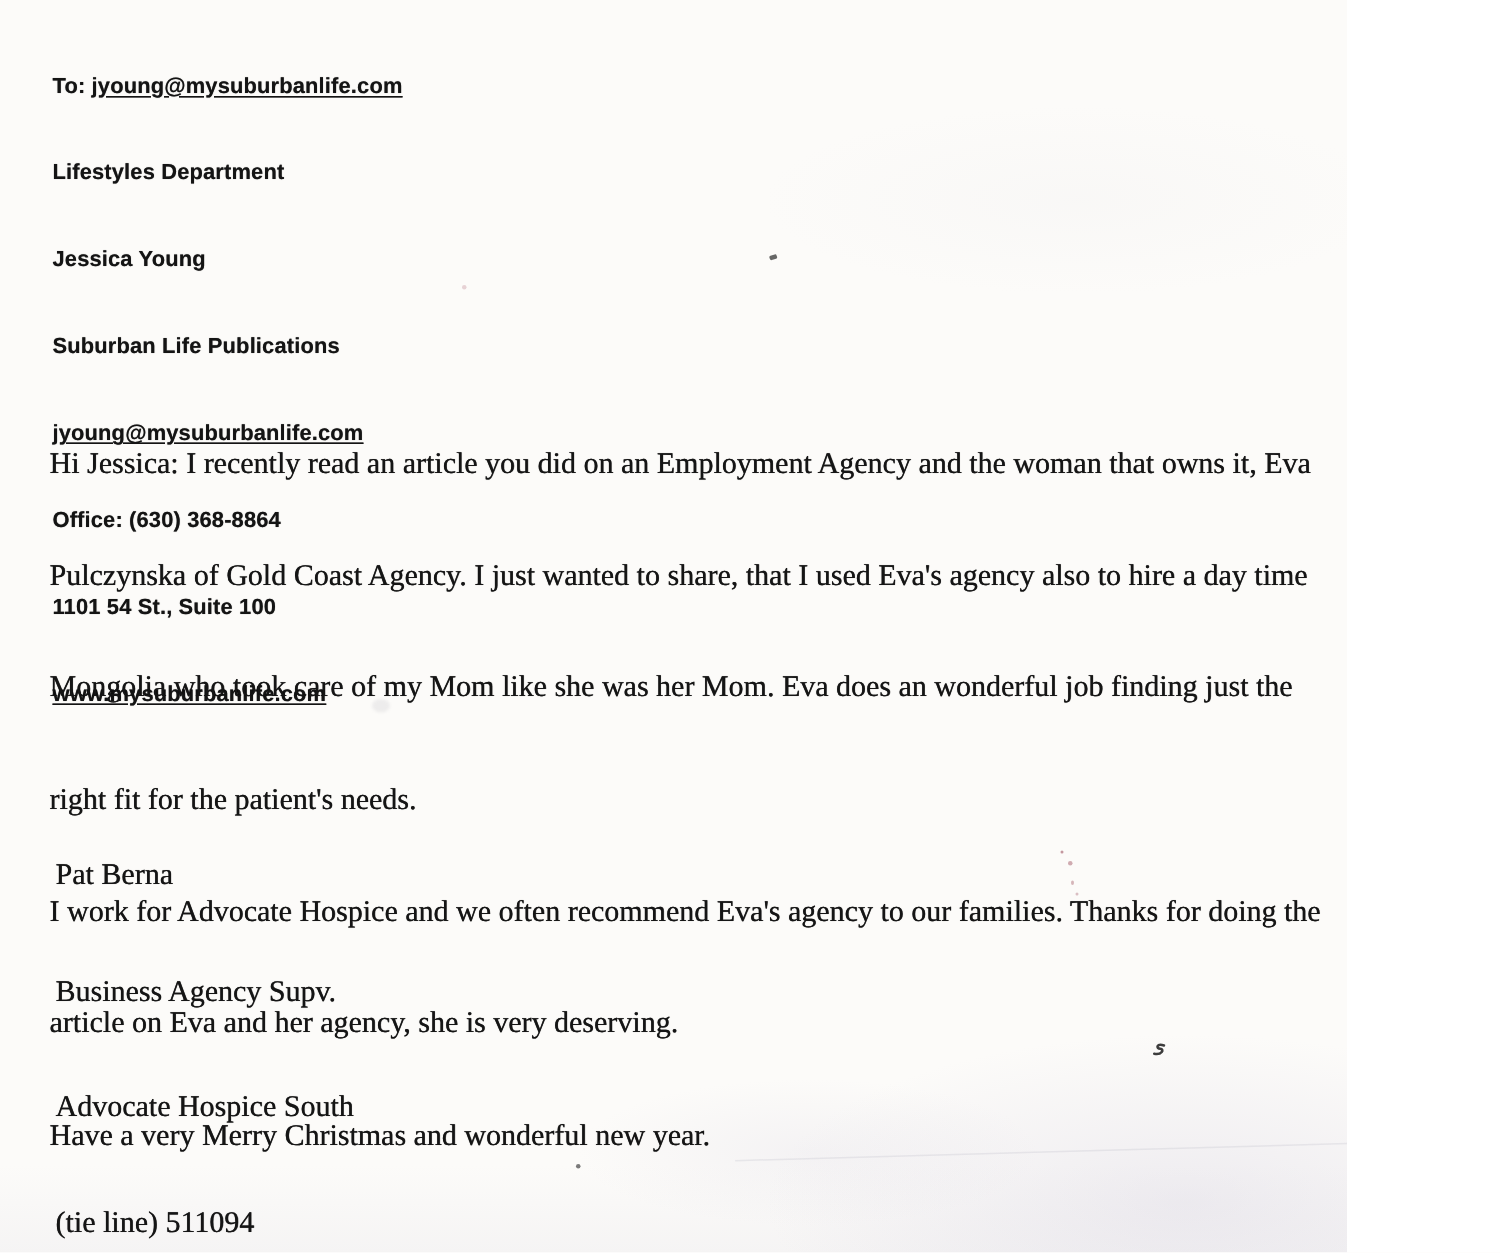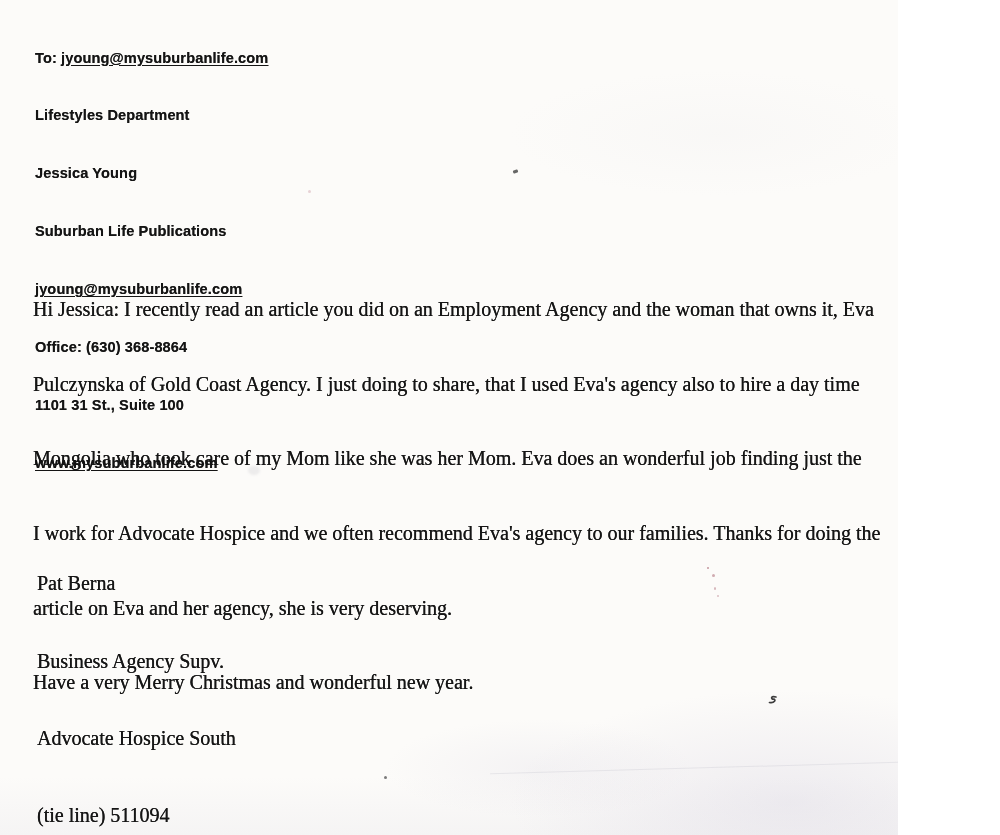--- a/index.html
+++ b/index.html
@@ -83,28 +83,29 @@
 
 <div class="page">
 
   <div class="header">
     <div><span>To: </span><span class="u">jyoung@mysuburbanlife.com</span></div>
     <div>Lifestyles Department</div>
     <div>Jessica Young</div>
     <div>Suburban Life Publications</div>
     <div class="u">jyoung@mysuburbanlife.com</div>
     <div>Office: (630) 368-8864</div>
-    <div>1101 31 St., Suite 100</div>
+    <div>1101 54 St., Suite 100</div>
     <div class="u">www.mysuburbanlife.com</div>
   </div>
 
   <div class="body-text">
     <div>Hi Jessica: I recently read an article you did on an Employment Agency and the woman that owns it, Eva</div>
-    <div>Pulczynska of Gold Coast Agency. I just doing to share, that I used Eva's agency also to hire a day time</div>
+    <div>Pulczynska of Gold Coast Agency. I just wanted to share, that I used Eva's agency also to hire a day time</div>
     <div>Mongolia who took care of my Mom like she was her Mom. Eva does an wonderful job finding just the</div>
+    <div>right fit for the patient's needs.</div>
     <div>I work for Advocate Hospice and we often recommend Eva's agency to our families. Thanks for doing the</div>
     <div>article on Eva and her agency, she is very deserving.</div>
     <div>Have a very Merry Christmas and wonderful new year.</div>
   </div>
 
   <div class="signature">
     <div>Pat Berna</div>
     <div>Business Agency Supv.</div>
     <div>Advocate Hospice South</div>
     <div>(tie line) 511094</div>

